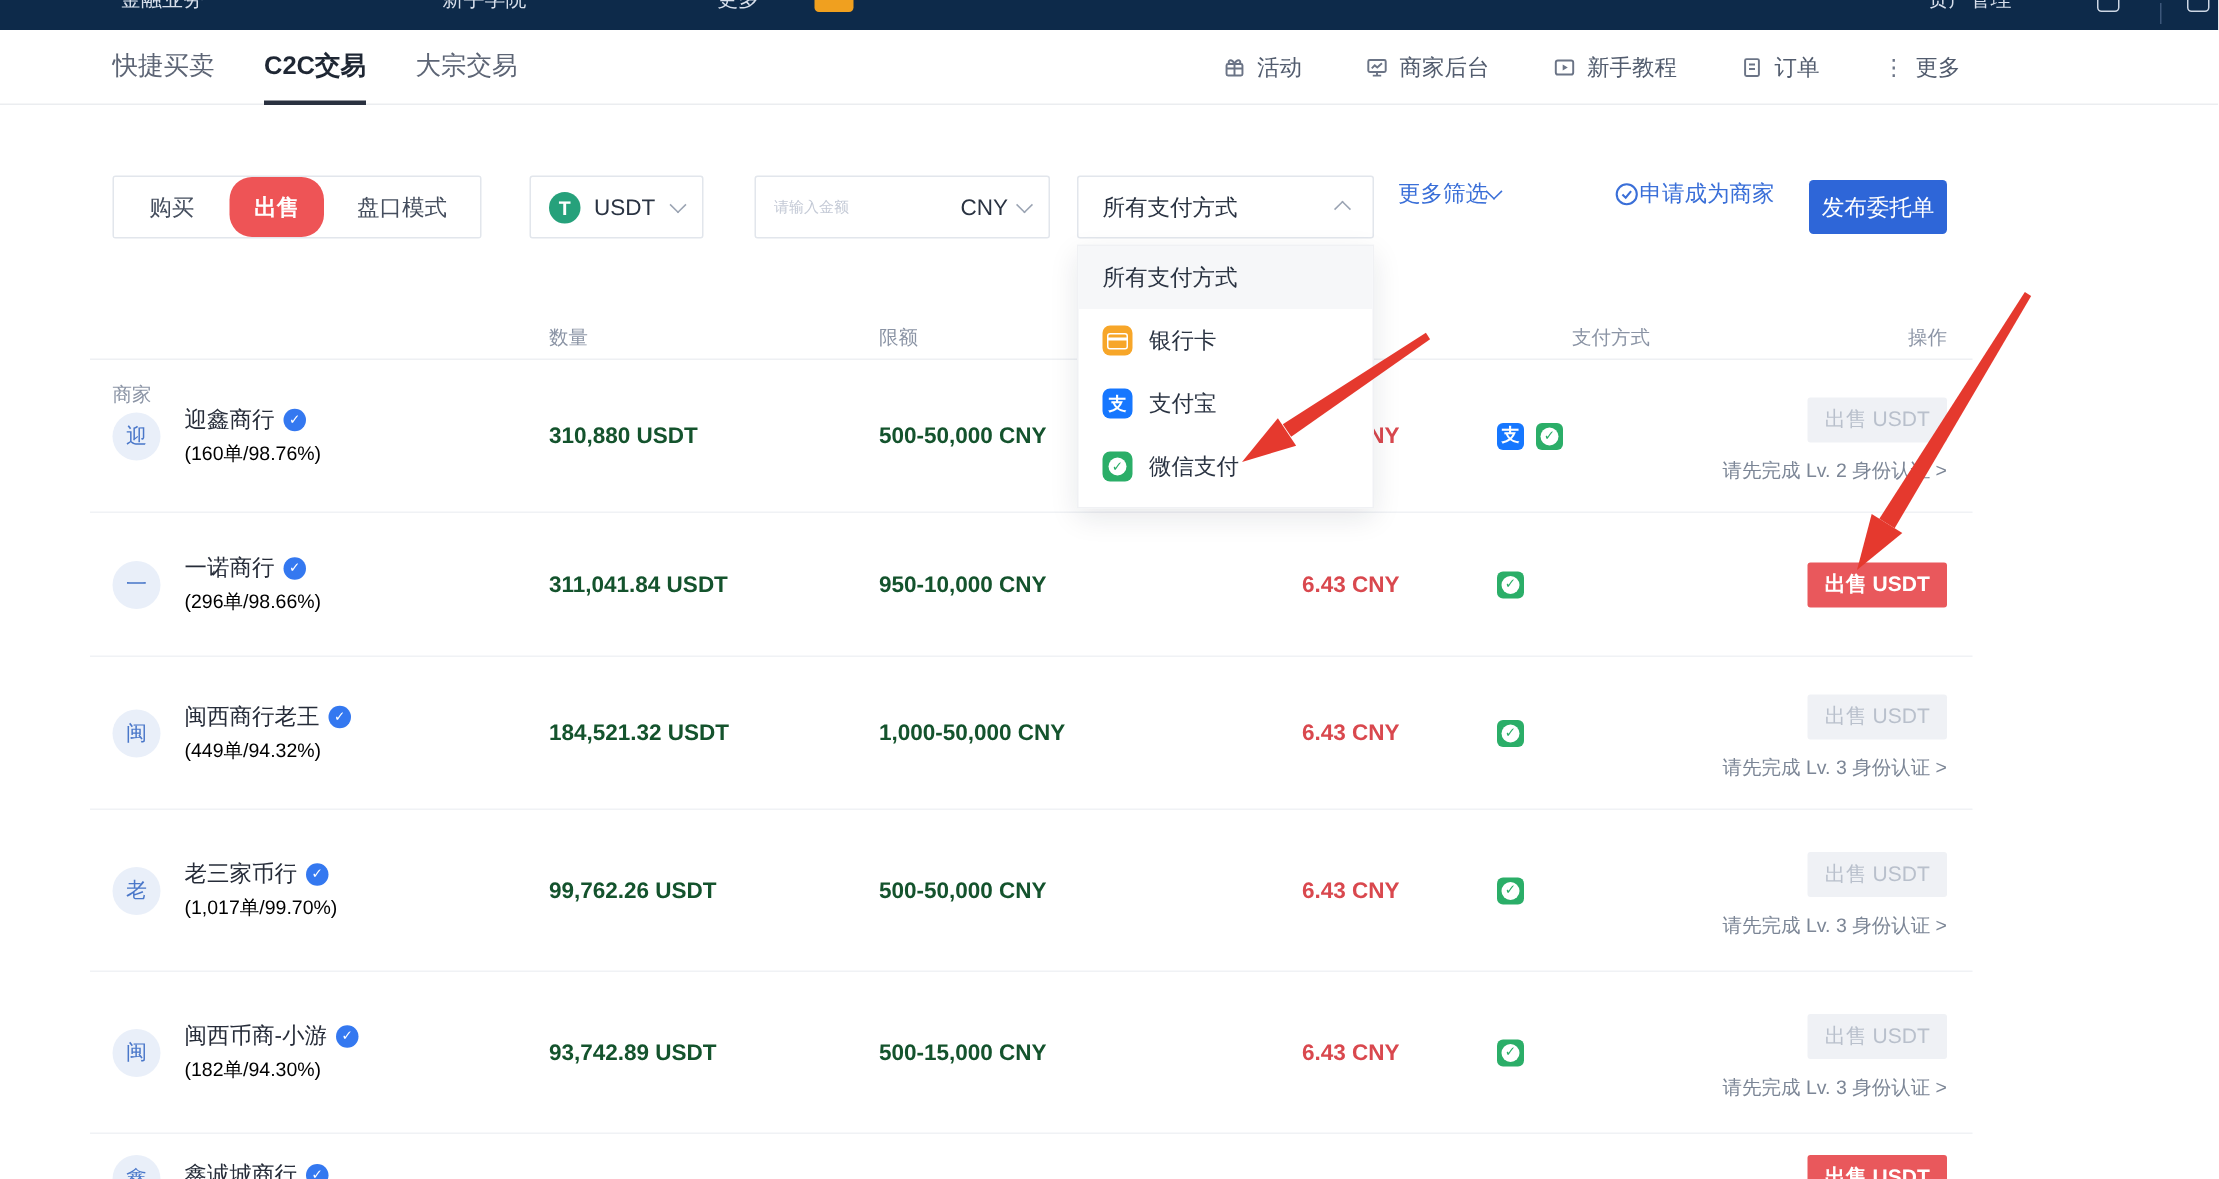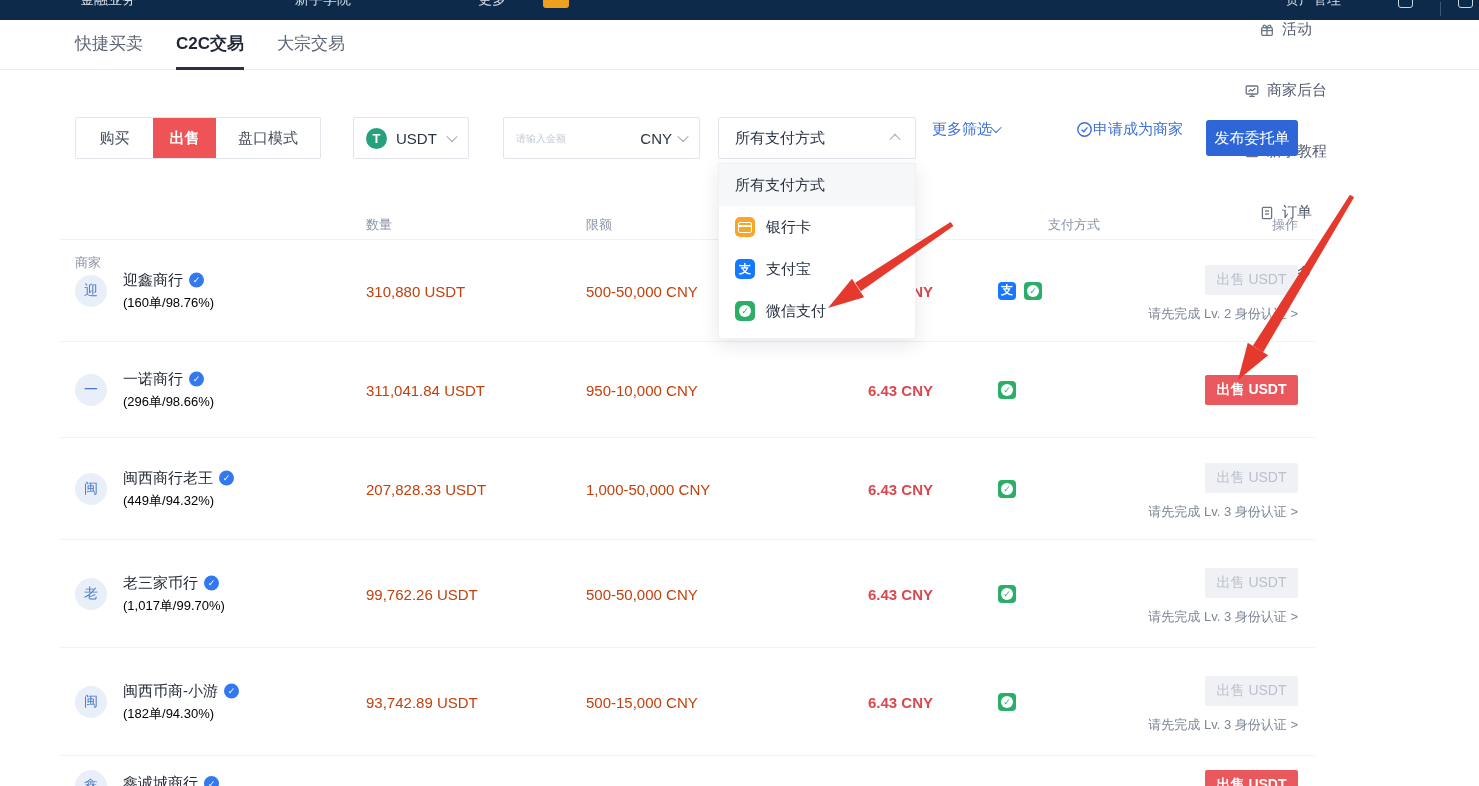--- a/index.html
+++ b/index.html
@@ -13,21 +13,21 @@
   .topbar .tbadge { position:absolute; width:26px; height:12px; border-radius:3px; background:#f0a01f; top:-4px; }
   .topbar .ticon { position:absolute; top:-6px; width:15px; height:14px; border:1.5px solid #cdd7e4; border-radius:3px; }
   .topbar .tdiv { position:absolute; top:2px; width:1px; height:14px; background:#3c577a; }
 
   
   .nav { position:absolute; left:0; top:20px; width:100%; height:50px; background:#fff; border-bottom:1px solid #ebedf0; }
   .nav-tabs { position:absolute; left:75px; top:0; height:50px; display:flex; gap:33px; align-items:center; }
   .tab { position:relative; font-size:17px; color:#5d6575; height:50px; line-height:48px; cursor:pointer; white-space:nowrap; }
   .tab.active { color:#1f2734; font-weight:bold; }
   .tab.active::after { content:""; position:absolute; left:0; right:0; bottom:0; height:3px; background:#2a3140; }
-  .nav-right { position:absolute; right:152px; top:0; height:50px; display:flex; gap:42px; align-items:center;flex-direction:column; }
+  .nav-right { position:absolute; right:172px; top:0; height:50px; display:flex; gap:42px; align-items:center; }
   .nav-link { display:flex; align-items:center; gap:7px; font-size:15px; color:#525c6e; cursor:pointer; white-space:nowrap; }
   .nav-link svg { width:16px; height:16px; stroke:#6b7486; fill:none; stroke-width:1.3; }
   .nav-link .dots { font-size:15px; color:#6b7486; letter-spacing:0; }
 
   
   .filters { position:absolute; left:0; top:70px; width:100%; height:90px; }
   .seg { position:absolute; left:75px; top:47px; height:42px; display:flex; border:1px solid #e2e6ec; border-radius:2px; overflow:hidden; background:#fff; }
   .seg-item { display:flex; align-items:center; justify-content:center; font-size:15px; color:#454e5e; cursor:pointer; background:#fff; }
   .seg-item.active { background:#ee5456; color:#fff; font-weight:bold; }
   .selbox { position:absolute; top:47px; height:42px; border:1px solid #e2e6ec; border-radius:2px; background:#fff;
@@ -69,21 +69,21 @@
   .rows { position:absolute; left:60px; top:240px; width:1255px; }
   .row { position:absolute; left:0; width:1255px; border-bottom:1px solid #f0f2f5; }
   .avatar { position:absolute; left:15px; top:50%; transform:translateY(-50%); width:32px; height:32px; border-radius:50%;
     background:#e9eff9; color:#4a77c9; font-size:14px; display:flex; align-items:center; justify-content:center; }
   .mer { position:absolute; left:63px; top:50%; transform:translateY(-50%); display:flex; flex-direction:column; gap:4px; }
   .mer-top { display:flex; align-items:center; gap:6px; }
   .mer-name { font-size:15px; color:#262c39; cursor:pointer; white-space:nowrap; }
   .vbadge { width:15px; height:15px; border-radius:50%; background:#3478f0; color:#fff; font-size:9px; font-weight:bold;
     display:inline-flex; align-items:center; justify-content:center; }
   .mer-stats { font-size:13px; color:#000000; white-space:nowrap; }
-  .cell { position:absolute; top:50%; transform:translateY(-50%); font-size:15px; color:#c2410c; white-space:nowrap; }
+  .cell { position:absolute; top:50%; transform:translateY(-50%); font-size:15px; color:#14532d; white-space:nowrap;font-weight:bold; }
   .cell.amount { left:306px; }
   .cell.limit { left:526px; }
   .cell.price { left:808px; color:#d9484e; font-weight:bold; }
   .payicons { position:absolute; left:938px; top:50%; transform:translateY(-50%); display:flex; gap:8px; }
   .act-btn { position:absolute; right:17px; width:93px; height:30px; border:none; border-radius:2px; font-size:14px;
     font-family:inherit; cursor:pointer; white-space:nowrap; }
   .act-btn.disabled { background:#eff1f5; color:#b9c0cc; }
   .act-btn.primary { background:#e9585c; color:#fff; font-weight:bold; }
   .kyc { position:absolute; right:17px; font-size:13px; color:#7c8696; cursor:pointer; white-space:nowrap; }
 
@@ -160,21 +160,21 @@
         <div class="nav-link">
           <span class="dots">⋮</span>
           <span>更多</span>
         </div>
       </div>
   </div>
 
   <div class="filters">
     <div class="seg" id="seg-group">
         <div class="seg-item" style="width: 77px;">购买</div>
-        <div class="seg-item active" style="width: 63px;">出售</div>
+        <div class="seg-item active" style="width: 63px; border-radius: 15px;">出售</div>
         <div class="seg-item" style="width: 104px;">盘口模式</div>
       </div>
 
     <div class="selbox" style="left:353px; width:116px; padding:0 12px;">
       <span class="tether">T</span>
       <span class="coin-label">USDT</span>
       <span class="chev down" style="margin-left:auto"></span>
     </div>
 
     <div class="selbox" style="left:503px; width:197px; padding:0 12px;">
@@ -276,21 +276,21 @@
       </div>
       <div class="row" style="top: 198px; height: 102px;">
         <div class="avatar">闽</div>
         <div class="mer">
           <div class="mer-top">
             <span class="mer-name">闽西商行老王</span>
             <span class="vbadge">✓</span>
           </div>
           <div class="mer-stats">(449单/94.32%)</div>
         </div>
-        <div class="cell amount">207,828.33 USDT</div>
+        <div class="cell amount">184,521.32 USDT</div>
         <div class="cell limit">1,000-50,000 CNY</div>
         <div class="cell price">6.43 CNY</div>
         <div class="payicons">
           <span class="mi we">
             <span class="we-dot">✓</span>
           </span>
         </div>
         <div class="kyc" style="top: 65px;">请先完成 Lv. 3 身份认证 &gt;</div>
         <button class="act-btn disabled" style="top: 25px;">出售 USDT</button>
       </div>

